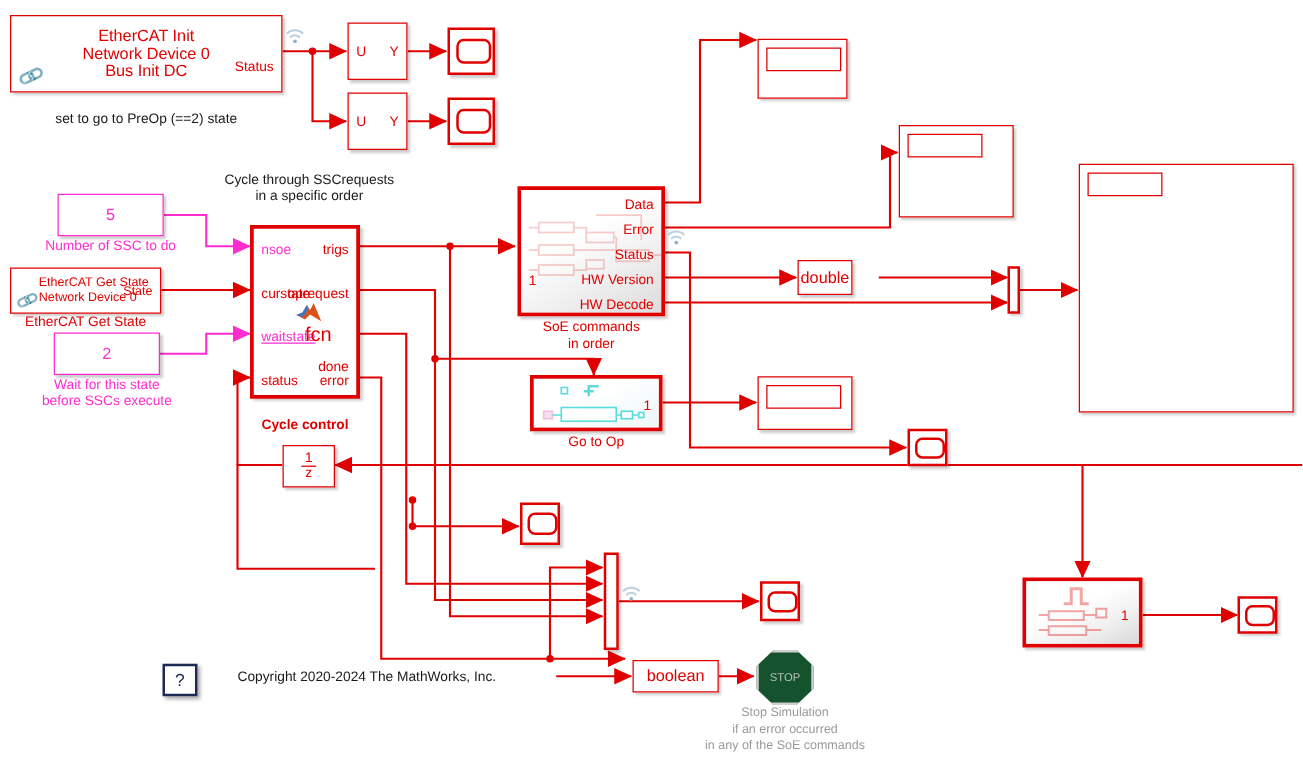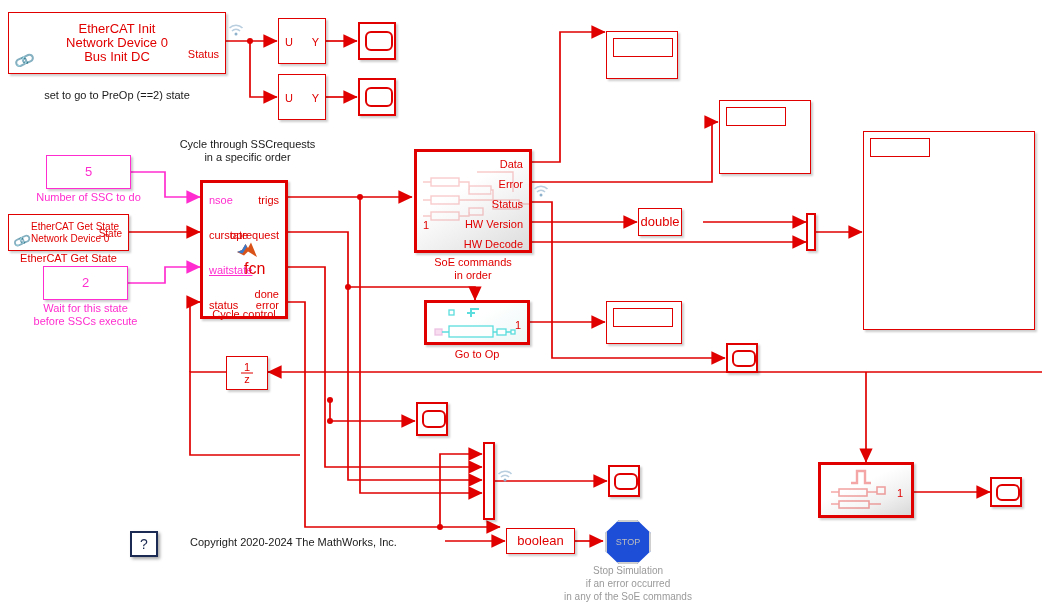--- a/index.html
+++ b/index.html
@@ -54,21 +54,21 @@
   
   .wifi{position:absolute;width:16px;height:13px;}
 
   
   .thumb{position:absolute;inset:0;overflow:hidden;}
   .grad-gray{background:linear-gradient(150deg,#ffffff 0%,#ffffff 38%,#f2f2f2 62%,#dcdcdc 100%);}
   .grad-cyan{background:linear-gradient(150deg,#ffffff 0%,#ffffff 45%,#f6fbfb 70%,#eef6f6 100%);}
   .grad-pulse{background:linear-gradient(155deg,#ffffff 0%,#ffffff 40%,#f0f0f0 70%,#d8d8d8 100%);}
 
   .stopsign{position:absolute;box-sizing:border-box;
-    background:#1d4ed8;border:2px solid #cfcfcf;
+    background:#14532d;border:2px solid #cfcfcf;
     clip-path:polygon(30% 0,70% 0,100% 30%,100% 70%,70% 100%,30% 100%,0 70%,0 30%);
     box-shadow:2px 2px 2px rgba(0,0,0,0.12);}
   .stoptxt{position:absolute;left:0;right:0;top:50%;transform:translateY(-50%);
     text-align:center;font-size:9px;color:#bdbdbd;line-height:9px;}
 
   .help{position:absolute;box-sizing:border-box;background:#fff;
         box-shadow:2px 2px 3px rgba(0,0,0,0.35);
         display:flex;align-items:center;justify-content:center;
         font-size:14px;color:#1b2a52;}
 
@@ -251,21 +251,21 @@
     <span class="port r" style="top:116px;">error</span>
 
     <div class="matlab-icon" style="left:33px;top:58px;">
       <svg viewBox="0 0 22 18" width="22" height="18">
         <path d="M1,11 L6,9 L9.5,3 L12,7 L15,1.5 L21,16 L12,10.5 L8,14.5 Z" fill="#D95319"></path>
         <path d="M1,11 L6,9 L9.5,3 L11,6 L6.5,12.5 Z" fill="#3a79c9"></path>
       </svg>
     </div>
     <span class="fcn" style="left:41px;top:77px;">fcn</span>
   </div>
-  <div class="lbl" style="left:200px;top:308px;width:88px;">Cycle control</div>
+  <div class="lbl" style="left:200px;top:334px;width:88px;font-weight:bold;">Cycle control</div>
 
   <div class="blk red-thick" style="left:414px;top:149px;width:118px;height:104px;overflow:hidden;">
     <div class="thumb grad-gray">
       <svg viewBox="0 0 118 104" width="118" height="104" style="opacity:0.20">
         <g stroke="#E00000" stroke-width="1.4" fill="#fff">
           <rect x="14" y="26" width="28" height="8"></rect>
             <rect x="14" y="44" width="28" height="8"></rect>
           <rect x="14" y="60" width="28" height="8"></rect>
             <rect x="52" y="34" width="22" height="8"></rect>
           <rect x="76" y="48" width="26" height="9"></rect>

